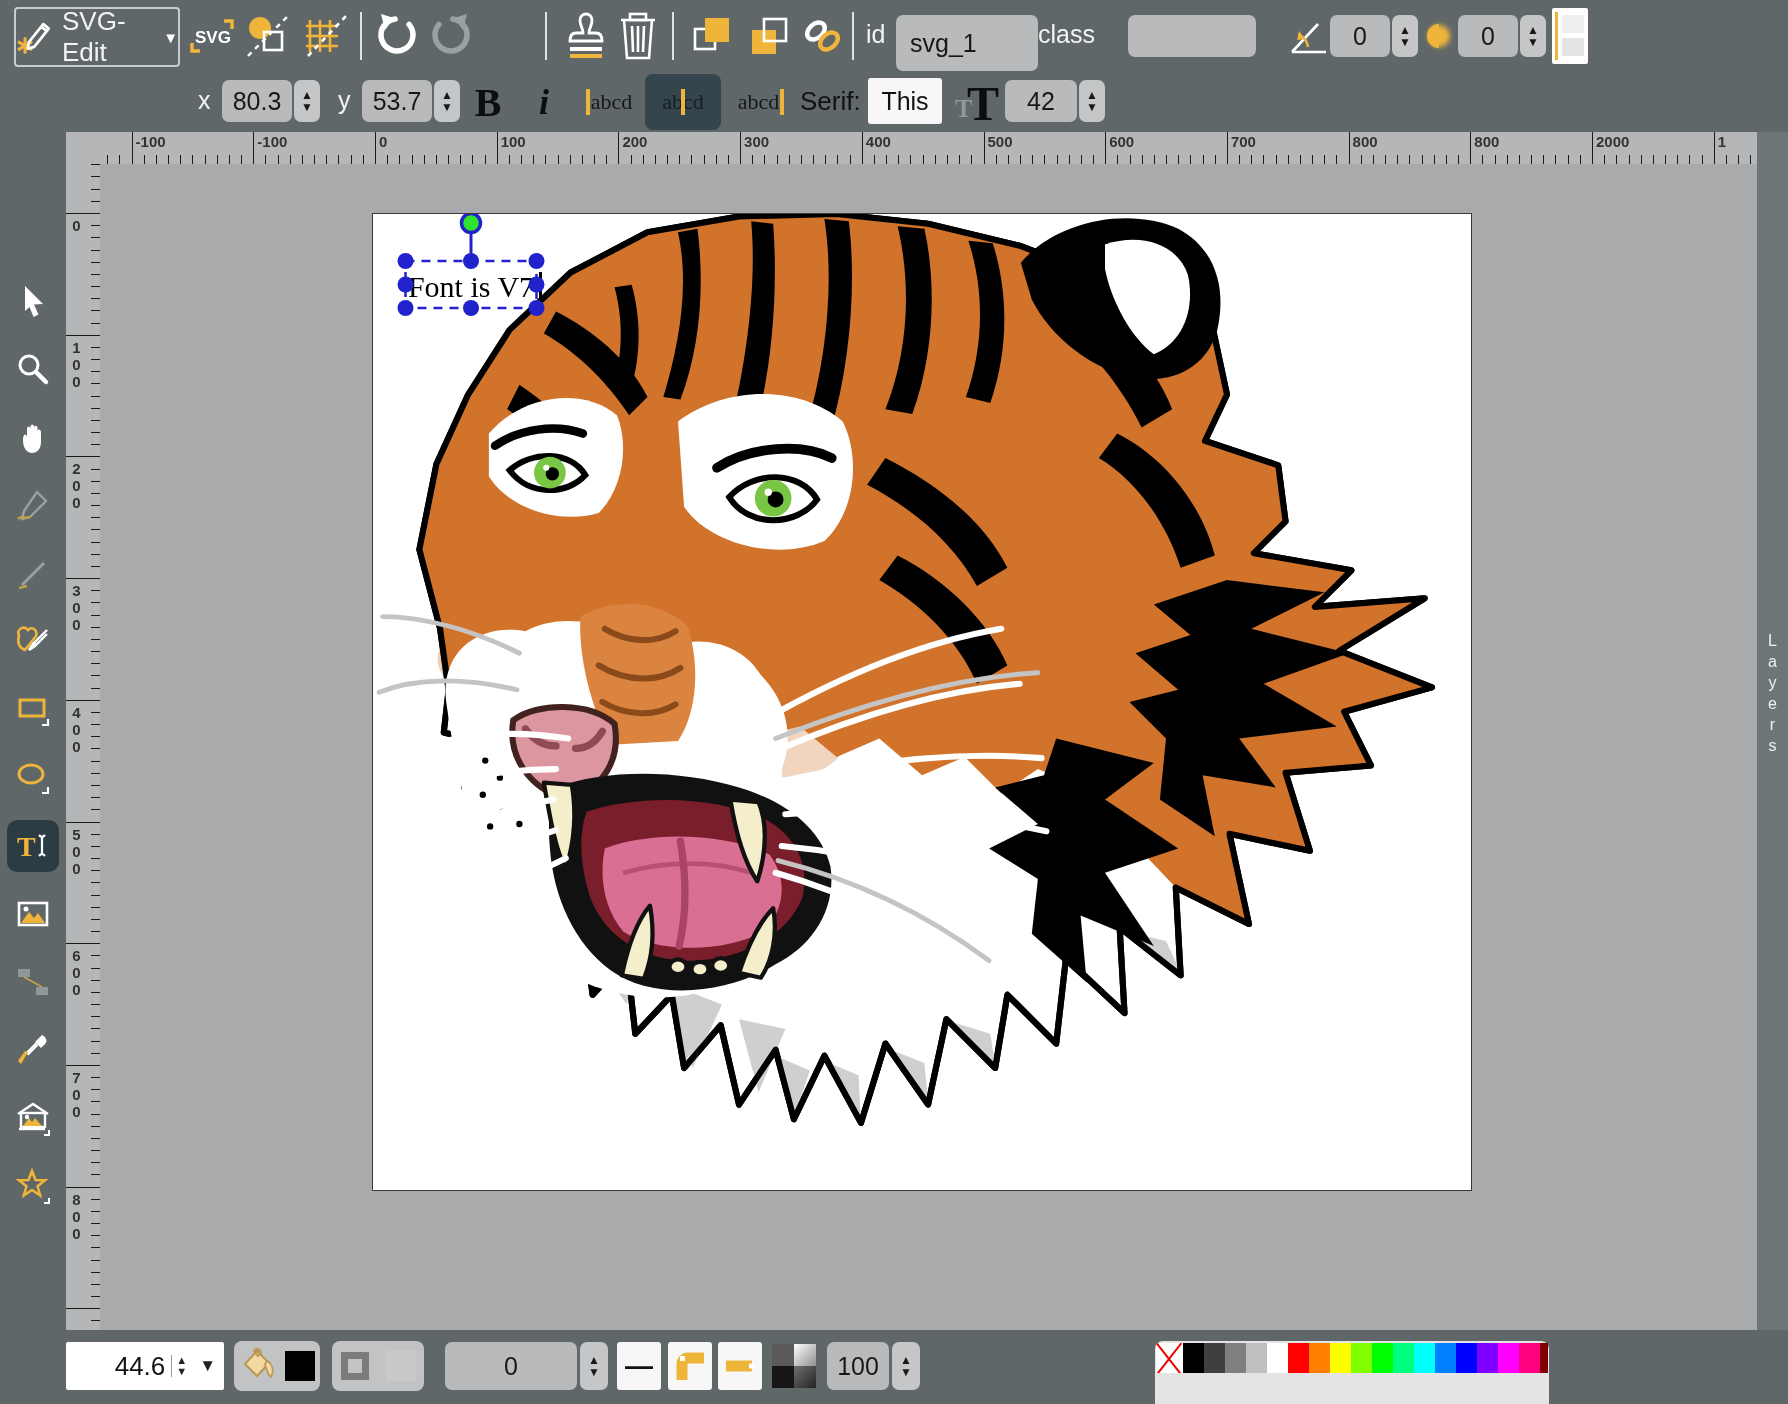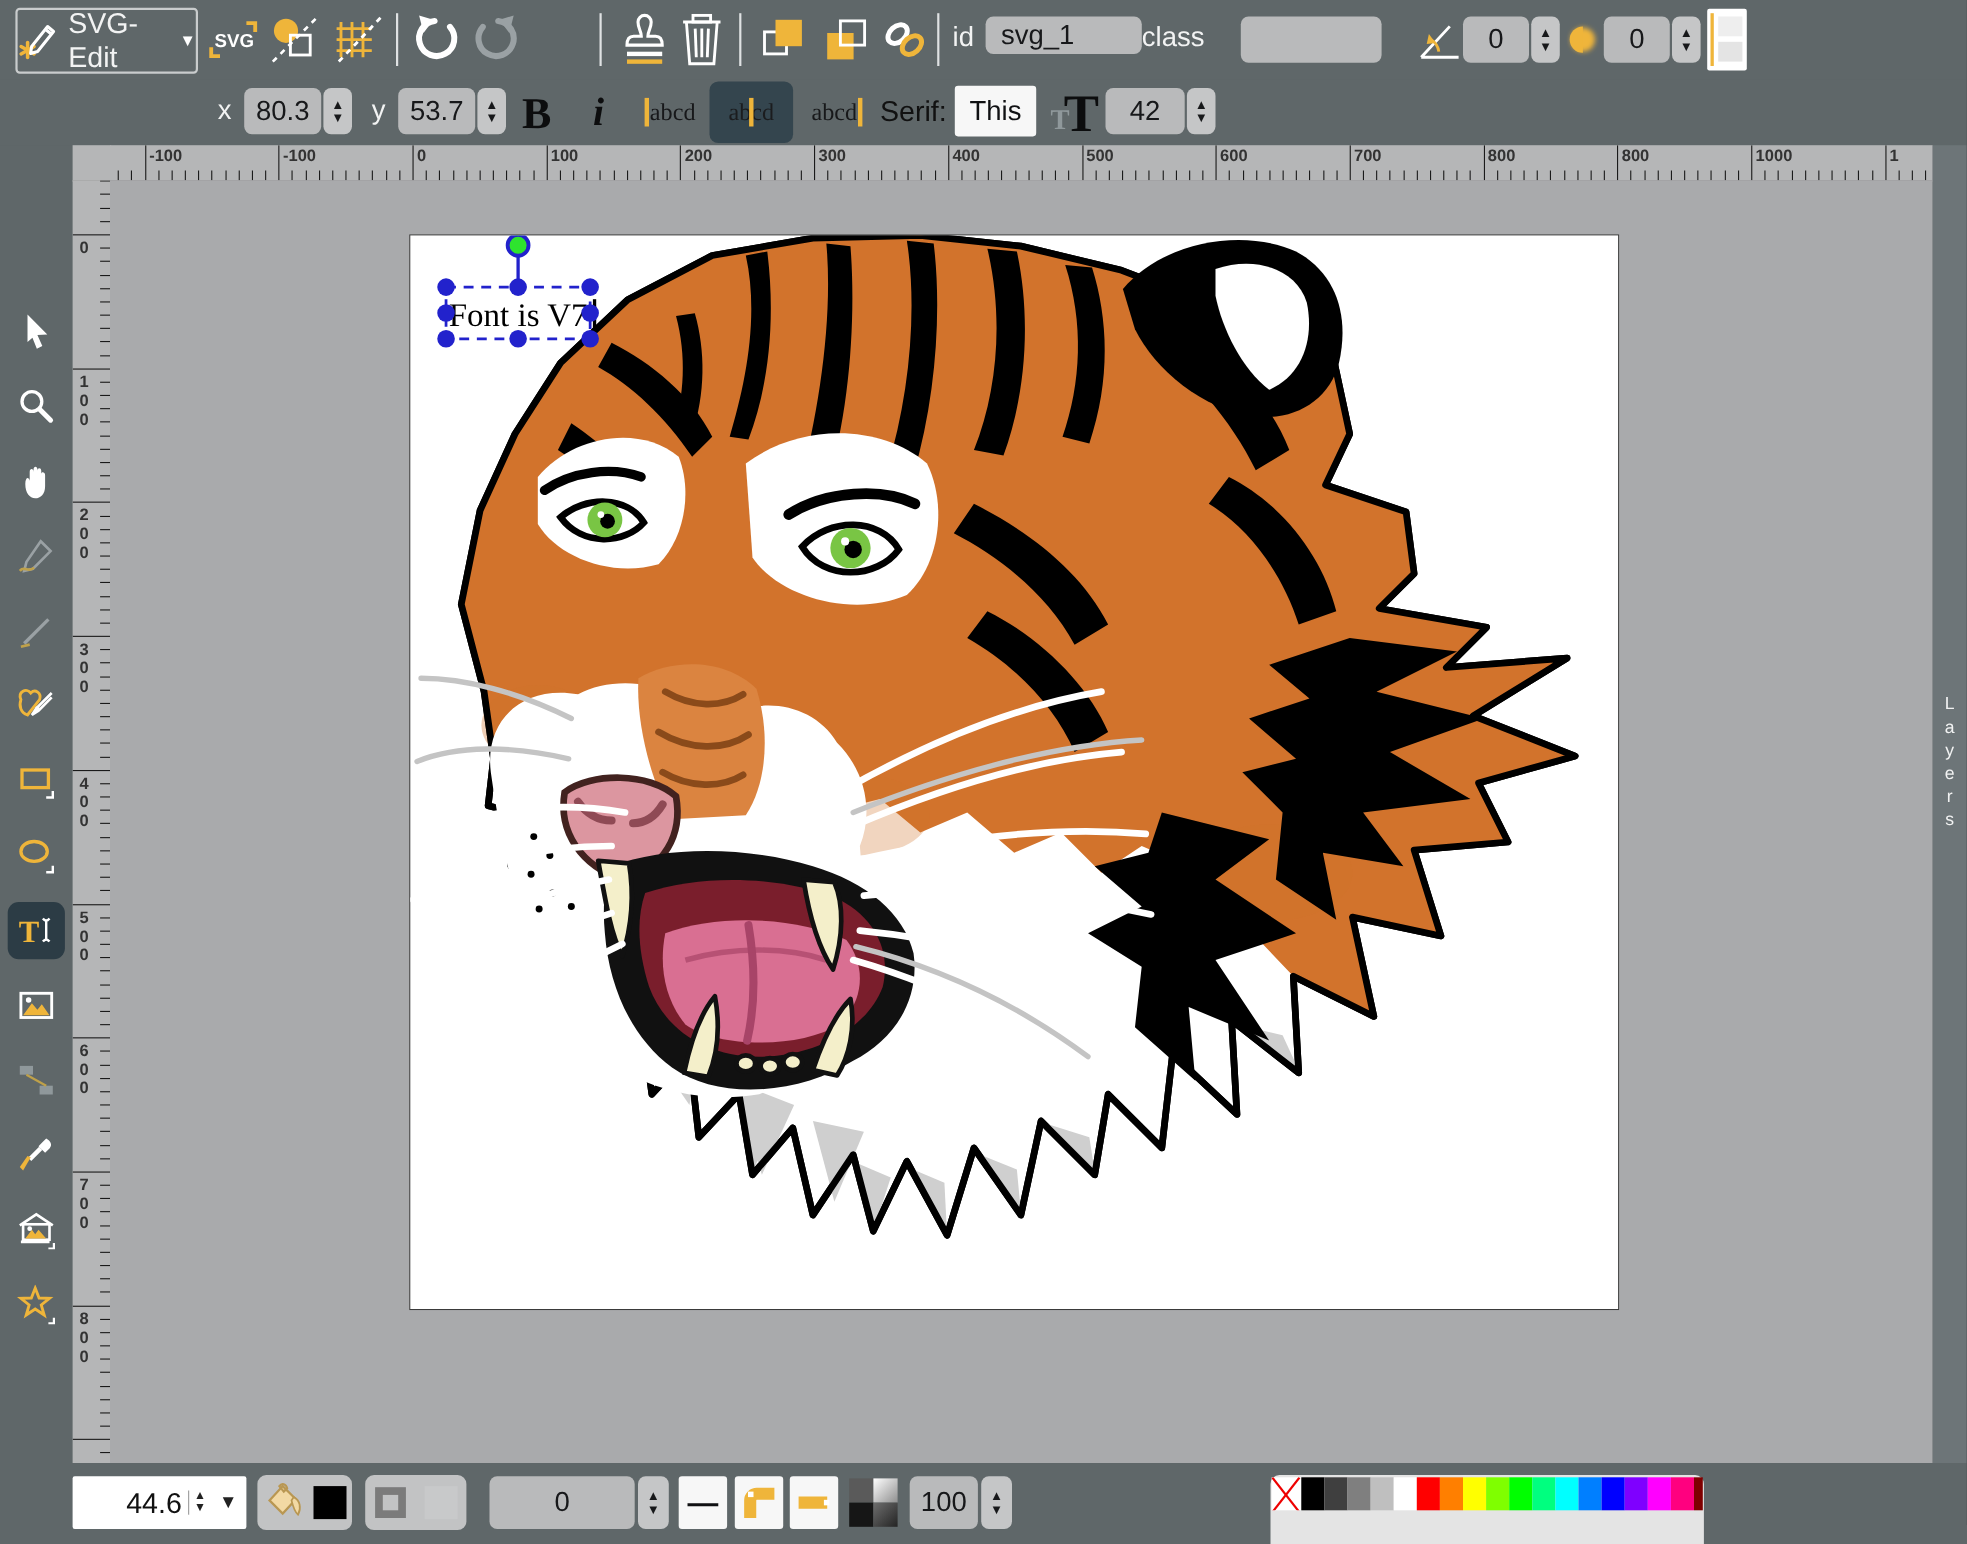--- a/index.html
+++ b/index.html
@@ -149,21 +149,21 @@
         <g fill="none" stroke-width="4.5">
           <ellipse cx="16" cy="17" rx="10" ry="7" transform="rotate(-42 16 17)" stroke="#fff"></ellipse>
           <ellipse cx="29" cy="27" rx="10" ry="7" transform="rotate(-42 29 27)" stroke="#efb53a"></ellipse>
         </g>
       </svg>
     </div>
 
     <div class="abs sep" style="left:852px;top:12px;height:48px;"></div>
 
     <span class="abs lbl" style="left:866px;top:20px;">id</span>
-    <div class="abs spinbox" style="left:896px;top:15px;width:128px;height:34px;justify-content:flex-start;padding-left:14px;">svg_1</div>
+    <div class="abs spinbox" style="left:896px;top:15px;width:128px;height:56px;justify-content:flex-start;padding-left:14px;">svg_1</div>
 
     <span class="abs lbl" style="left:1038px;top:20px;">class</span>
     <div class="abs spinbox" style="left:1128px;top:15px;width:128px;height:42px;"></div>
 
     <div class="abs" style="left:1288px;top:14px;">
       <svg width="40" height="44" viewBox="0 0 40 44">
         <path d="M4,38 H38 M4,38 L30,10" stroke="#fff" stroke-width="2.6" fill="none"></path>
         <path d="M20,33 A15,15 0 0 0 13,22" stroke="#efb53a" stroke-width="2.6" fill="none"></path>
         <polygon points="11,17 17,25 9,26" fill="#efb53a"></polygon>
       </svg>
@@ -479,21 +479,21 @@
       <div class="rlabel" style="left: 279px; top: 1px;">0</div>
       <div class="rlabel" style="left: 400.7px; top: 1px;">100</div>
       <div class="rlabel" style="left: 522.4px; top: 1px;">200</div>
       <div class="rlabel" style="left: 644.1px; top: 1px;">300</div>
       <div class="rlabel" style="left: 765.8px; top: 1px;">400</div>
       <div class="rlabel" style="left: 887.5px; top: 1px;">500</div>
       <div class="rlabel" style="left: 1009.2px; top: 1px;">600</div>
       <div class="rlabel" style="left: 1130.9px; top: 1px;">700</div>
       <div class="rlabel" style="left: 1252.6px; top: 1px;">800</div>
       <div class="rlabel" style="left: 1374.3px; top: 1px;">800</div>
-      <div class="rlabel" style="left: 1496px; top: 1px;">1000</div>
+      <div class="rlabel" style="left: 1496px; top: 1px;">2000</div>
       <div class="rlabel" style="left: 1617.7px; top: 1px;">1</div>
     </div>
   <div class="abs ruler" style="left:66px;top:164px;width:34px;height:1166px;border-right:1px solid #8a8a8a;">
       <div class="tick" style="top: 0.32px; height: 1px; width: 9px; right: 0px;"></div>
       <div class="tick" style="top: 12.49px; height: 1px; width: 9px; right: 0px;"></div>
       <div class="tick" style="top: 24.66px; height: 1px; width: 9px; right: 0px;"></div>
       <div class="tick" style="top: 36.83px; height: 1px; width: 9px; right: 0px;"></div>
       <div class="tick" style="top: 49px; height: 1px; width: 34px; right: 0px;"></div>
       <div class="tick" style="top: 61.17px; height: 1px; width: 9px; right: 0px;"></div>
       <div class="tick" style="top: 73.34px; height: 1px; width: 9px; right: 0px;"></div>

